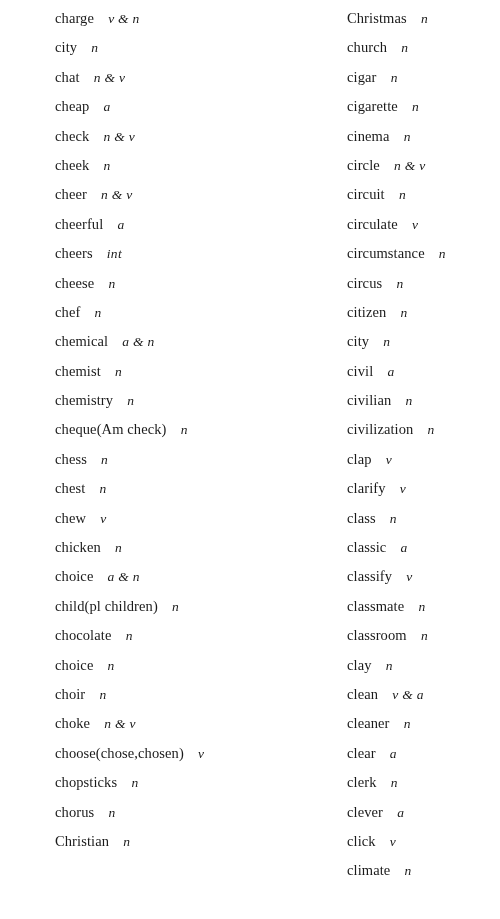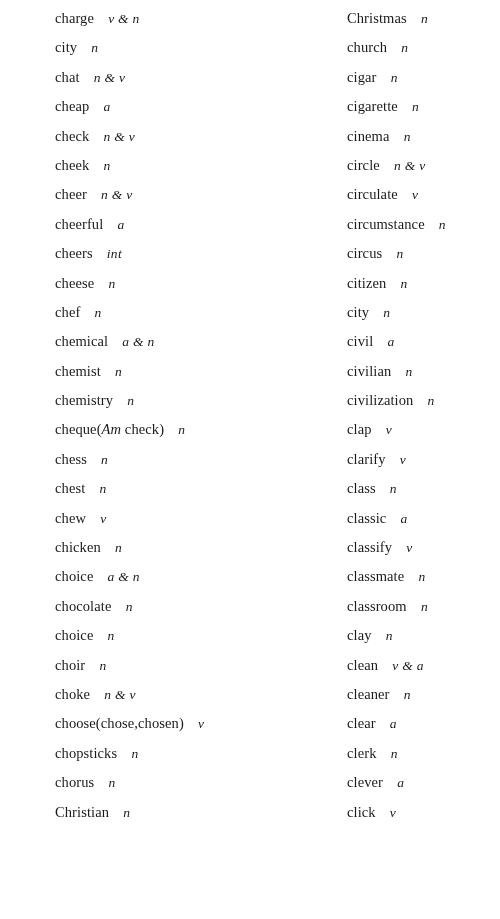--- a/index.html
+++ b/index.html
@@ -33,21 +33,21 @@
 
   .entry {
     height: 29.4px;
     line-height: 29.4px;
     white-space: nowrap;
     font-size: 14.5px;
     letter-spacing: 0.1px;
   }
 
   .headword { font-style: normal; }
-  .headword .it { font-style: italic; }
+  .headword .it { }
 
   .pos {
     font-style: italic;
     font-size: 13.5px;
     margin-left: 1.05em;
     letter-spacing: 0.3px;
   }
 </style>
 </head>
 <body>
@@ -67,36 +67,38 @@
       <div class="entry"><span class="headword">chef</span><span class="pos">n</span></div>
       <div class="entry"><span class="headword">chemical</span><span class="pos">a &amp; n</span></div>
       <div class="entry"><span class="headword">chemist</span><span class="pos">n</span></div>
       <div class="entry"><span class="headword">chemistry</span><span class="pos">n</span></div>
       <div class="entry"><span class="headword"><span>cheque(</span><span class="it">Am</span><span> check)</span></span><span class="pos">n</span></div>
       <div class="entry"><span class="headword">chess</span><span class="pos">n</span></div>
       <div class="entry"><span class="headword">chest</span><span class="pos">n</span></div>
       <div class="entry"><span class="headword">chew</span><span class="pos">v</span></div>
       <div class="entry"><span class="headword">chicken</span><span class="pos">n</span></div>
       <div class="entry"><span class="headword">choice</span><span class="pos">a &amp; n</span></div>
+      <div class="entry"><span class="headword"><span>child(</span><span class="it">pl</span><span> children)</span></span><span class="pos">n</span></div>
       <div class="entry"><span class="headword">chocolate</span><span class="pos">n</span></div>
       <div class="entry"><span class="headword">choice</span><span class="pos">n</span></div>
       <div class="entry"><span class="headword">choir</span><span class="pos">n</span></div>
       <div class="entry"><span class="headword">choke</span><span class="pos">n &amp; v</span></div>
       <div class="entry"><span class="headword">choose(chose,chosen)</span><span class="pos">v</span></div>
       <div class="entry"><span class="headword">chopsticks</span><span class="pos">n</span></div>
       <div class="entry"><span class="headword">chorus</span><span class="pos">n</span></div>
       <div class="entry"><span class="headword">Christian</span><span class="pos">n</span></div>
     </div>
   <div class="column right">
       <div class="entry"><span class="headword">Christmas</span><span class="pos">n</span></div>
       <div class="entry"><span class="headword">church</span><span class="pos">n</span></div>
       <div class="entry"><span class="headword">cigar</span><span class="pos">n</span></div>
       <div class="entry"><span class="headword">cigarette</span><span class="pos">n</span></div>
       <div class="entry"><span class="headword">cinema</span><span class="pos">n</span></div>
       <div class="entry"><span class="headword">circle</span><span class="pos">n &amp; v</span></div>
+      <div class="entry"><span class="headword">circuit</span><span class="pos">n</span></div>
       <div class="entry"><span class="headword">circulate</span><span class="pos">v</span></div>
       <div class="entry"><span class="headword">circumstance</span><span class="pos">n</span></div>
       <div class="entry"><span class="headword">circus</span><span class="pos">n</span></div>
       <div class="entry"><span class="headword">citizen</span><span class="pos">n</span></div>
       <div class="entry"><span class="headword">city</span><span class="pos">n</span></div>
       <div class="entry"><span class="headword">civil</span><span class="pos">a</span></div>
       <div class="entry"><span class="headword">civilian</span><span class="pos">n</span></div>
       <div class="entry"><span class="headword">civilization</span><span class="pos">n</span></div>
       <div class="entry"><span class="headword">clap</span><span class="pos">v</span></div>
       <div class="entry"><span class="headword">clarify</span><span class="pos">v</span></div>
@@ -105,14 +107,15 @@
       <div class="entry"><span class="headword">classify</span><span class="pos">v</span></div>
       <div class="entry"><span class="headword">classmate</span><span class="pos">n</span></div>
       <div class="entry"><span class="headword">classroom</span><span class="pos">n</span></div>
       <div class="entry"><span class="headword">clay</span><span class="pos">n</span></div>
       <div class="entry"><span class="headword">clean</span><span class="pos">v &amp; a</span></div>
       <div class="entry"><span class="headword">cleaner</span><span class="pos">n</span></div>
       <div class="entry"><span class="headword">clear</span><span class="pos">a</span></div>
       <div class="entry"><span class="headword">clerk</span><span class="pos">n</span></div>
       <div class="entry"><span class="headword">clever</span><span class="pos">a</span></div>
       <div class="entry"><span class="headword">click</span><span class="pos">v</span></div>
+      <div class="entry"><span class="headword">climate</span><span class="pos">n</span></div>
     </div>
 </div>
 
 </body></html>

